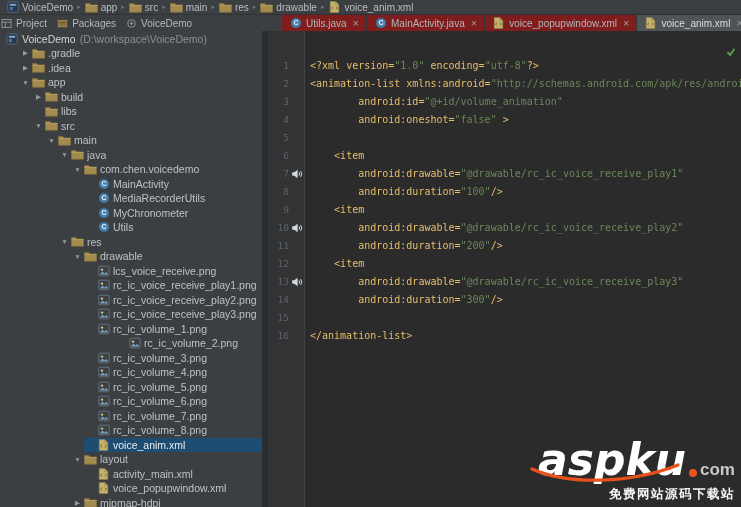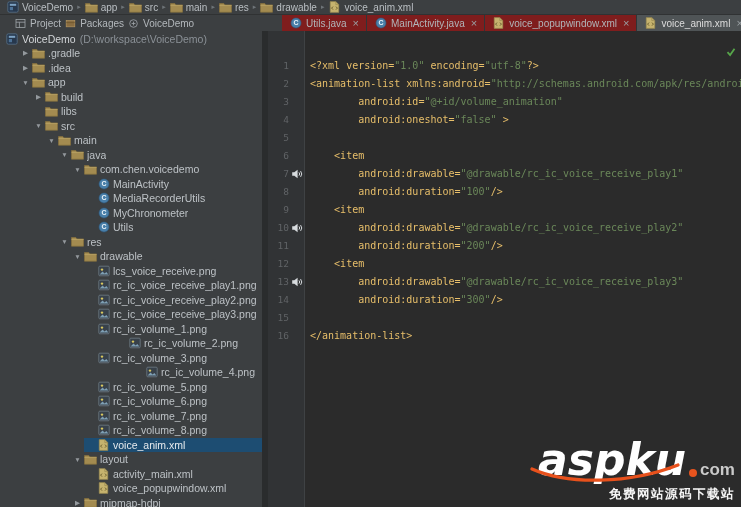--- a/index.html
+++ b/index.html
@@ -7,21 +7,21 @@
   body{background:#2b2b2b;font-family:"Liberation Sans",sans-serif;}
   .app{width:741px;height:507px;display:flex;flex-direction:column;position:relative;background:#2b2b2b}
 
   
   .topbar{height:15px;flex:0 0 15px;background:#3c3f41;border-bottom:1px solid #303233;display:flex;align-items:center;padding:0 3px;font-size:10px;color:#babfc3;overflow:hidden;white-space:nowrap}
   .crumb{display:inline-flex;align-items:center;gap:3px;padding:0 3px;height:100%}
   .crumb-sep{color:#6e7478;font-size:7px;padding:0 1px}
 
   
   .tabrow{height:16px;flex:0 0 16px;background:#3c3f41;display:flex;overflow:hidden}
-  .tw-tabs{width:268px;flex:0 0 268px;display:flex;align-items:center;gap:3px;padding-left:14px;font-size:10px;color:#b3b8bc;white-space:nowrap}
+  .tw-tabs{width:268px;flex:0 0 268px;display:flex;align-items:center;gap:9px;padding-left:0;font-size:10px;color:#b3b8bc;white-space:nowrap}
   .tw-tab{display:inline-flex;align-items:center;gap:3px}
   .ed-tabs{flex:1;display:flex;align-items:stretch;padding-left:14px;overflow:hidden}
   .ed-tab{display:inline-flex;align-items:center;gap:4px;padding:0 7px;font-size:10px;color:#b0b5b9;background:#7f1d1d;border-right:1px solid #313436;white-space:nowrap}
   .ed-tab.active{background:#4f5456;color:#dcdcdc}
   .ed-tab-close{color:#9aa0a4;font-size:11px;margin-left:2px;line-height:1}
 
   .main{flex:1;display:flex;min-height:0}
 
   
   .project-panel{width:262px;flex:0 0 262px;background:#3c3f41;display:flex;flex-direction:column;overflow:hidden}
@@ -492,21 +492,21 @@
               <span class="icon">
                 <svg width="12" height="12" viewBox="0 0 12 12">
                   <rect x="0.8" y="1.2" width="10.4" height="9.6" rx="1" fill="#38414a" stroke="#77858f" stroke-width="0.7"></rect>
                   <circle cx="4" cy="4.6" r="1.2" fill="#d8c75e"></circle>
                   <path d="M1.6 9.6l2.9-3.1 2.1 2.1 1.7-1.7 2.1 2.7z" fill="#7e9fb4"></path>
                 </svg>
               </span>
               <span class="tree-label">rc_ic_volume_3.png</span>
             </span>
           </div>
-          <div class="tree-row" style="padding-left: 84px; margin-left: 48px;">
+          <div class="tree-row" style="padding-left: 84px;">
             <span class="tree-content">
               <span class="tree-arrow"></span>
               <span class="icon">
                 <svg width="12" height="12" viewBox="0 0 12 12">
                   <rect x="0.8" y="1.2" width="10.4" height="9.6" rx="1" fill="#38414a" stroke="#77858f" stroke-width="0.7"></rect>
                   <circle cx="4" cy="4.6" r="1.2" fill="#d8c75e"></circle>
                   <path d="M1.6 9.6l2.9-3.1 2.1 2.1 1.7-1.7 2.1 2.7z" fill="#7e9fb4"></path>
                 </svg>
               </span>
               <span class="tree-label">rc_ic_volume_4.png</span>

